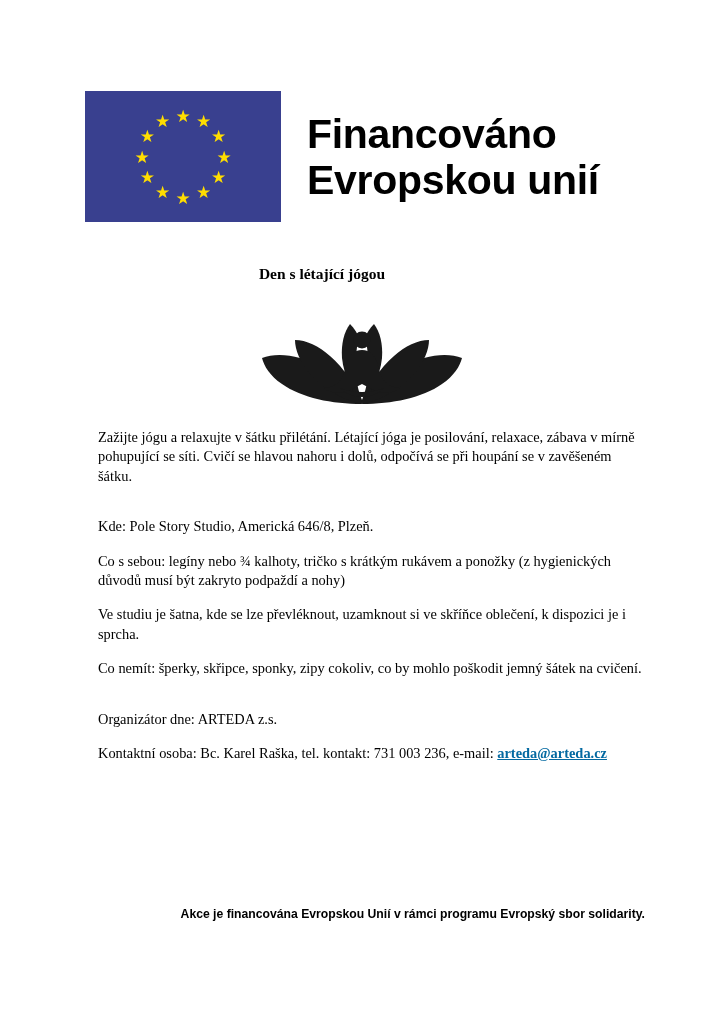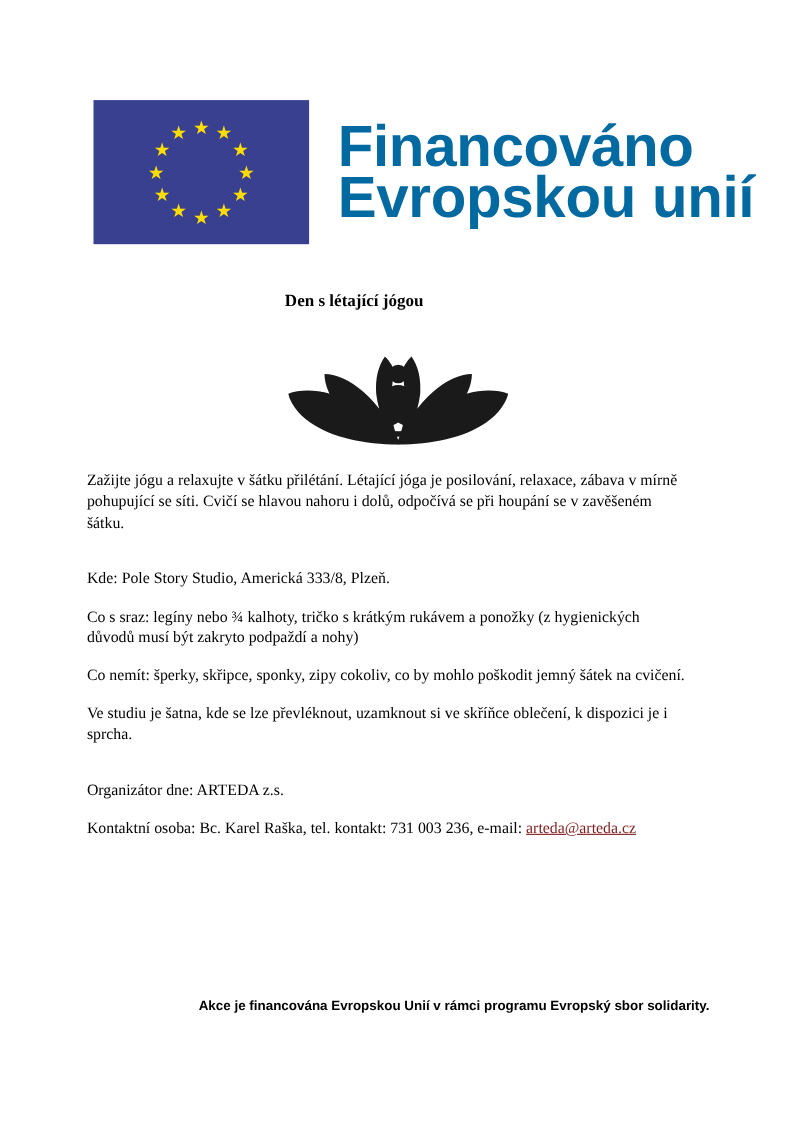--- a/index.html
+++ b/index.html
@@ -45,22 +45,22 @@
     font-size: 17px;
     line-height: 17px;
     width: 17px;
     height: 17px;
     text-align: center;
     transform: translate(-50%, -50%);
   }
   .eu-title {
     font-family: "Liberation Sans", sans-serif;
     font-weight: bold;
-    color: #0369a1;
-    font-size: 53px;
+    color: #000000;
+    font-size: 41px;
     line-height: 46px;
     letter-spacing: -0.3px;
     white-space: pre-line;
   }
 
   
   .doc-title {
     position: absolute;
     top: 264px;
     left: 0;
@@ -77,37 +77,38 @@
     top: 296px;
     left: 0;
     width: 724px;
     display: flex;
     justify-content: center;
   }
 
   
   .content {
     position: absolute;
-    left: 79px;
+    left: 98px;
     top: 428px;
     width: 548px;
     font-size: 14.4px;
     line-height: 19.4px;
     text-align: left;
   }
   .content p {
     margin: 0 0 15px 0;
   }
   .gap-lg {
     height: 16px;
   }
   b { font-weight: normal; }
   a.email {
-    color: #7f1d1d;
+    color: #0369a1;
     text-decoration: underline;
+    font-weight: bold;
   }
 
   .footer-note {
     position: absolute;
     left: 85px;
     top: 906px;
     width: 560px;
     font-family: "Liberation Sans", sans-serif;
     font-weight: bold;
     font-size: 12.2px;
@@ -164,30 +165,30 @@
       </g>
     </svg>
   </div>
 
   <div class="content">
     <p>Zažijte jógu a relaxujte v šátku přilétání. Létající jóga je posilování, relaxace, zábava v mírně pohupující se síti. Cvičí se hlavou nahoru i dolů, odpočívá se při houpání se v zavěšeném šátku.</p>
 
     <div class="gap-lg"></div>
 
     <p>
-      <b>Kde</b><span>: Pole Story Studio, Americká 333/8, Plzeň.</span>
+      <b>Kde</b><span>: Pole Story Studio, Americká 646/8, Plzeň.</span>
     </p>
     <p>
-      <b>Co s sraz</b><span>: legíny nebo ¾ kalhoty, tričko s krátkým rukávem a ponožky (z hygienických důvodů musí být zakryto podpaždí a nohy)</span>
+      <b>Co s sebou</b><span>: legíny nebo ¾ kalhoty, tričko s krátkým rukávem a ponožky (z hygienických důvodů musí být zakryto podpaždí a nohy)</span>
     </p>
+    <p>Ve studiu je šatna, kde se lze převléknout, uzamknout si ve skříňce oblečení, k dispozici je i sprcha.</p>
+
     <p>
       <b>Co nemít</b><span>: šperky, skřipce, sponky, zipy cokoliv, co by mohlo poškodit jemný šátek na cvičení.</span>
     </p>
-
-    <p>Ve studiu je šatna, kde se lze převléknout, uzamknout si ve skříňce oblečení, k dispozici je i sprcha.</p>
 
     <div class="gap-lg"></div>
 
     <p>Organizátor dne: ARTEDA z.s.</p>
     <p>
       <span>Kontaktní osoba: Bc. Karel Raška, tel. kontakt: 731 003 236, e-mail: </span><a class="email" href="#">arteda@arteda.cz</a>
     </p>
   </div>
 
   <div class="footer-note">Akce je financována Evropskou Unií v rámci programu Evropský sbor solidarity.</div>

